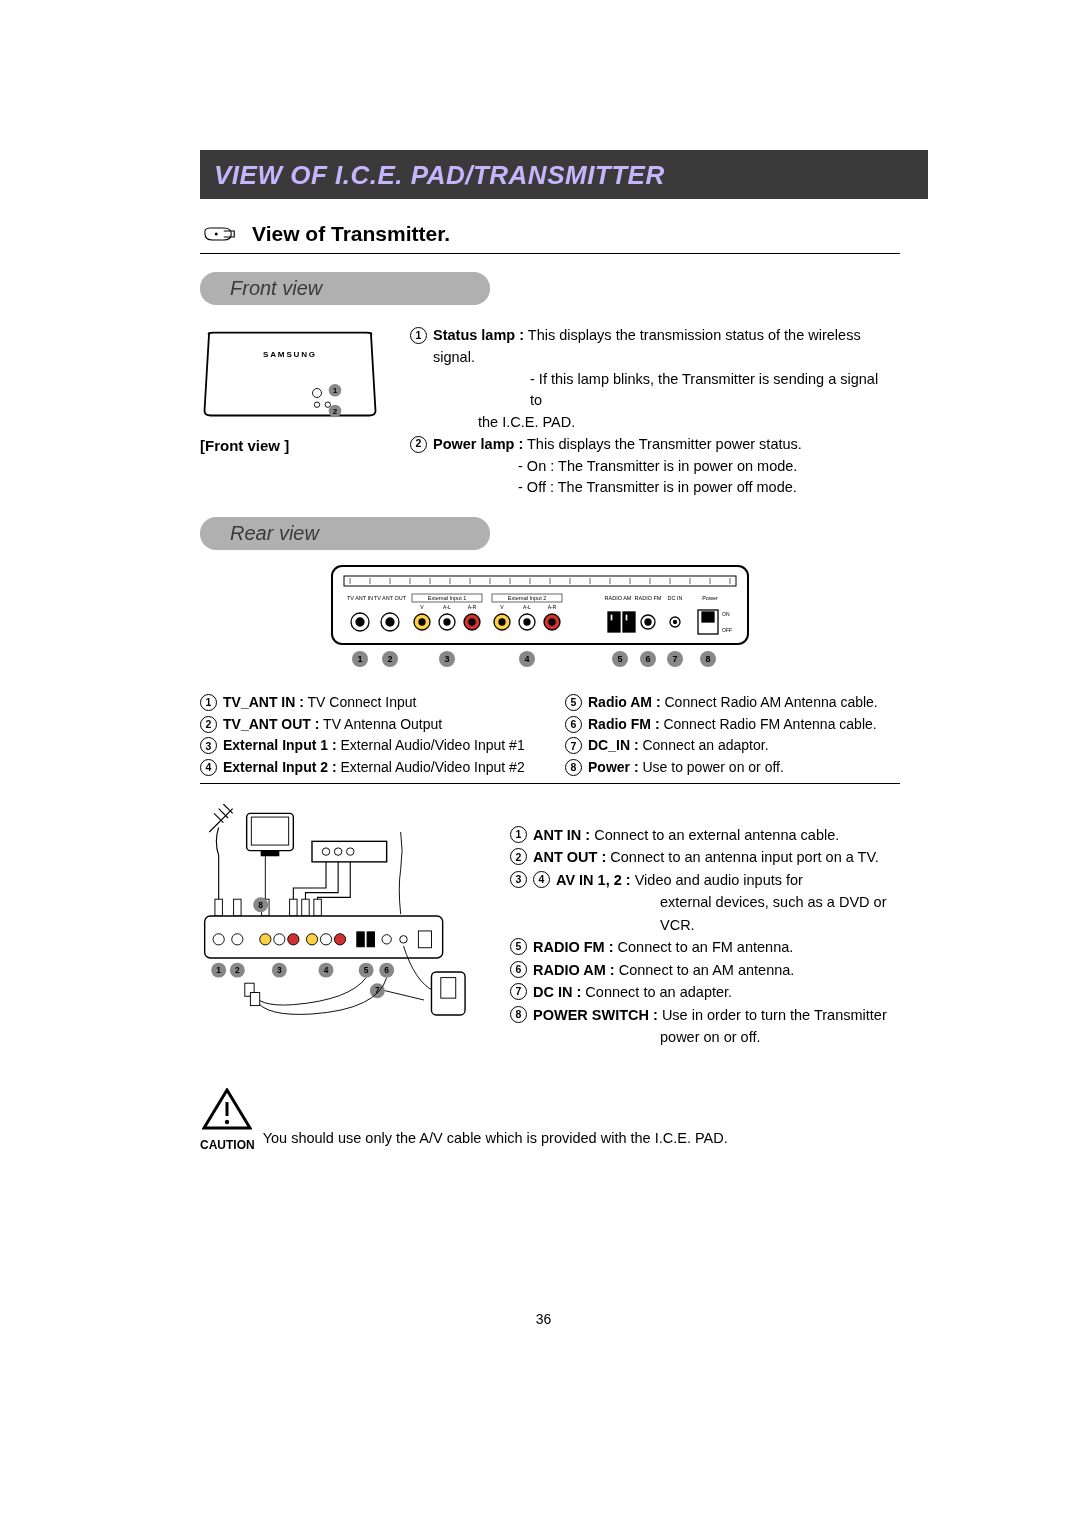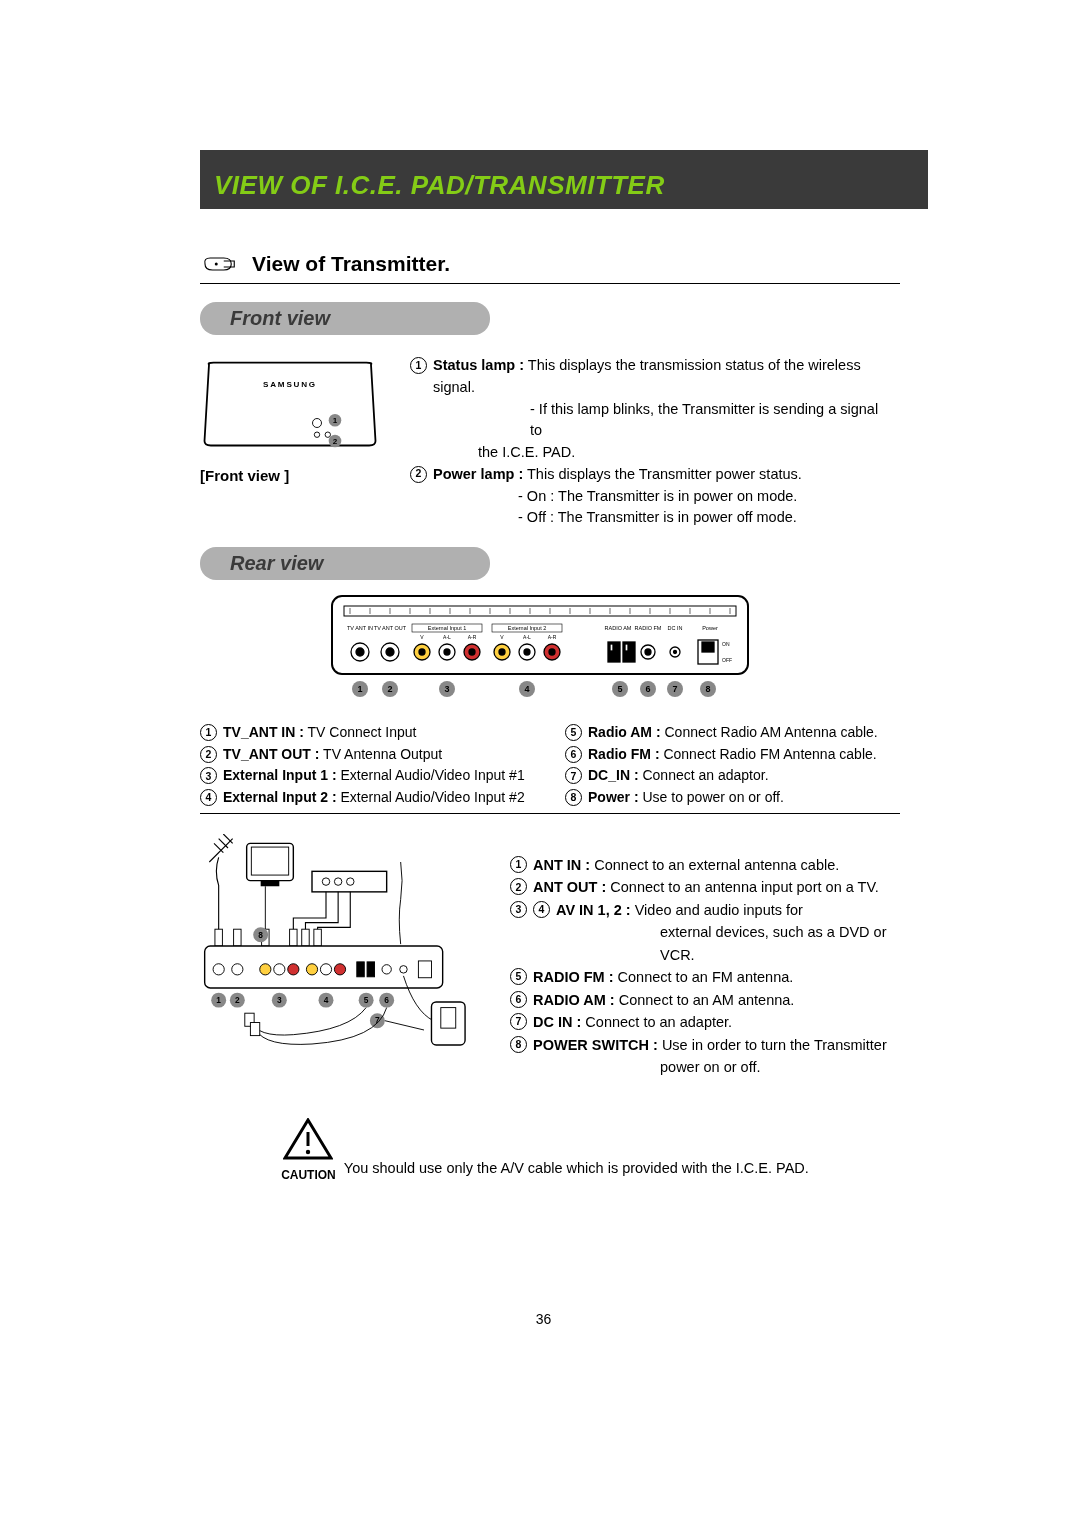--- a/index.html
+++ b/index.html
@@ -11,53 +11,53 @@
   }
   .page {
     width: 1080px;
     height: 1527px;
     position: relative;
     box-sizing: border-box;
     padding: 150px 190px 0 200px;
   }
   .title-bar {
     background: #3a3a3a;
-    color: #84cc16;
+    color: #c4b5fd;
     font-family: Arial, sans-serif;
     font-weight: bold;
     font-style: italic;
     font-size: 26px;
     letter-spacing: 0.5px;
-    padding: 20px 14px 8px 14px;
+    padding: 10px 14px 8px 14px;
     width: 700px;
   }
   .section-row {
     display: flex;
     align-items: center;
-    margin-top: 40px;
+    margin-top: 20px;
     gap: 12px;
   }
   .hand-icon {
     width: 40px;
     height: 30px;
   }
   .section-title {
     font-weight: bold;
     font-size: 21px;
   }
   .hr {
     border: none;
     border-top: 1.5px solid #000;
     margin: 4px 0 0 0;
     width: 700px;
   }
   .pill {
     background: #b0b0b0;
     color: #3a3a3a;
-    font-weight: bold;
+    font-weight: normal;
     font-size: 20px;
     width: 260px;
     border-radius: 16px;
     padding: 5px 0 5px 30px;
     margin-top: 18px;
     font-style: italic;
   }
   .front-block {
     display: flex;
     gap: 30px;
@@ -117,21 +117,20 @@
     line-height:1.55;
     padding-top:20px;
   }
   .connect-desc .row { display:flex; gap:6px; align-items:flex-start; }
   .connect-desc .indent3 { margin-left: 150px; }
   .caution-row {
     display:flex;
     align-items:flex-end;
     gap:8px;
     margin-top:40px;
-    justify-content:center;
   }
   .caution-icon { text-align:center; }
   .caution-label { font-size:12px; font-weight:bold; margin-top:2px; }
   .caution-text { font-size:14.5px; padding-bottom:6px; }
   .page-num {
     position:absolute;
     bottom:200px;
     left:7px; right:0;
     text-align:center;
     font-size:14px;

